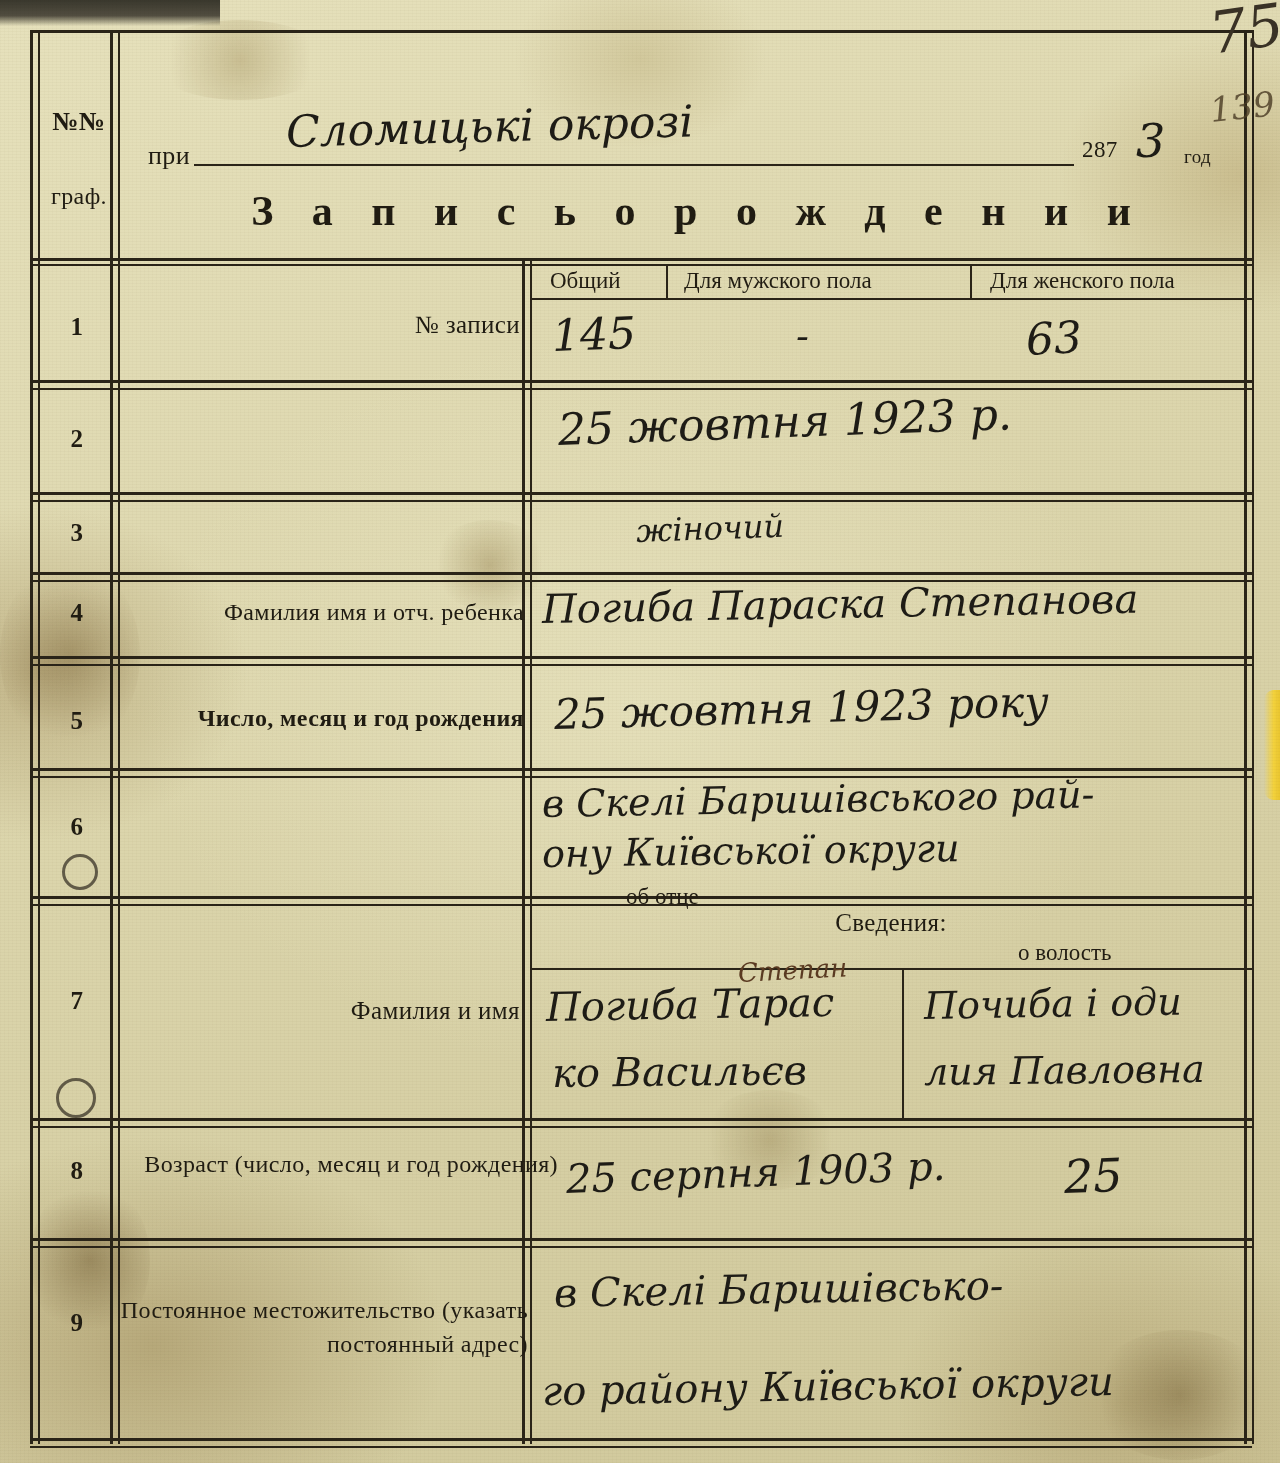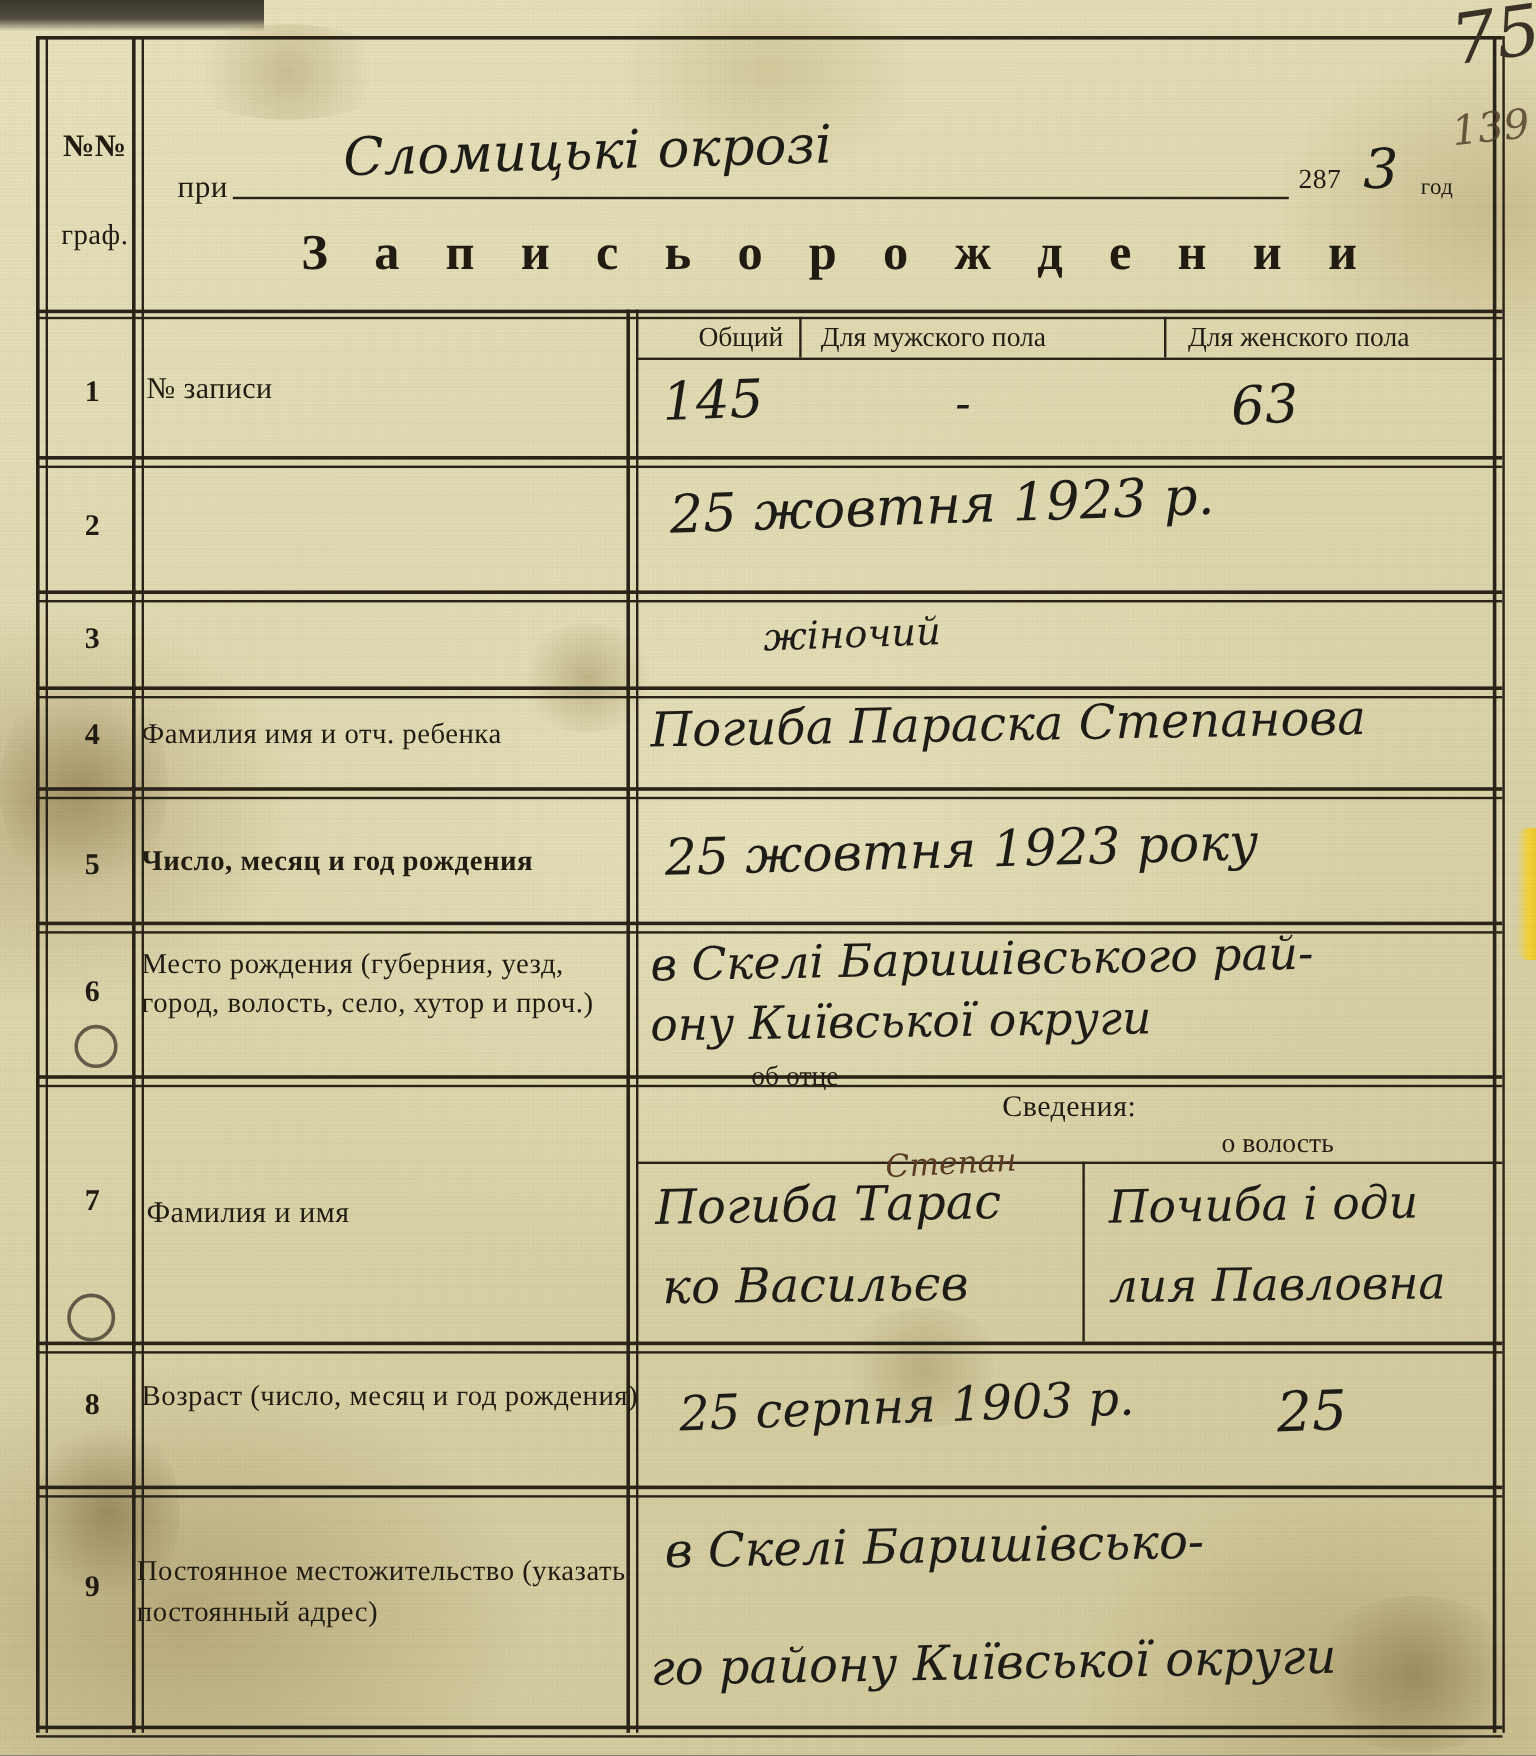--- a/index.html
+++ b/index.html
@@ -68,21 +68,21 @@
     letter-spacing: .4px;
     line-height: 1.2;
   }
   .num {
     font-size: 25px;
     font-weight: 700;
     text-align: center;
   }
   .rowlabel {
     font-size: 25px;
-    text-align: left;
+    text-align: right;
     font-weight: 400;
   }
 
   #title-main {
     left: 120px; top: 52px; width: 1110px;
     font-size: 31px;
     font-weight: 700;
     letter-spacing: .6px;
     text-align: left;
     white-space: nowrap;
@@ -236,21 +236,21 @@
 
     <div class="lbl" id="pri">при</div>
     <div class="lbl" id="year-pre">287</div>
     <div class="lbl" id="year-suf">год</div>
     <div class="lbl" id="title-birth">З а п и с ь   о   р о ж д е н и и</div>
 
     <div class="hand big ink" style="left:268px; top:100px; transform:rotate(-1.5deg); font-size:44px;">Сломицькі окрозі</div>
     <div class="underline-hand" style="left:176px; top:158px; width:880px;"></div>
     <div class="hand big ink" style="left:1118px; top:108px; font-size:46px;">3</div>
 
-    <div class="colhead" style="left:532px; top:262px;margin-left:32px;">Общий</div>
+    <div class="colhead" style="left:532px; top:262px;">Общий</div>
     <div class="colhead" style="left:666px; top:262px;">Для мужского пола</div>
     <div class="colhead" style="left:972px; top:262px;">Для женского пола</div>
 
     <div class="lbl num" style="left:22px; top:306px; width:74px;">1</div>
     <div class="lbl rowlabel" style="left:104px; top:304px; width:398px;">№ записи</div>
     <div class="hand big ink" style="left:534px; top:304px; transform:rotate(-2deg);">145</div>
     <div class="hand mid ink" style="left:778px; top:308px;">-</div>
     <div class="hand big ink" style="left:1008px; top:308px; transform:rotate(-3deg);">63</div>
 
     <div class="lbl num" style="left:22px; top:418px; width:74px;">2</div>
@@ -261,21 +261,20 @@
 
     <div class="lbl num" style="left:22px; top:592px; width:74px;">4</div>
     <div class="lbl rowlabel" style="left:100px; top:592px; width:406px; font-size:24px;">Фамилия имя и отч. ребенка</div>
     <div class="hand mid ink" style="left:524px; top:580px; font-size:40px; transform:rotate(-1deg);">Погиба Параска Степанова</div>
 
     <div class="lbl num" style="left:22px; top:700px; width:74px;">5</div>
     <div class="lbl rowlabel" style="left:100px; top:698px; width:406px; font-size:24px;font-weight:bold;">Число, месяц и год рождения</div>
     <div class="hand mid ink" style="left:536px; top:684px; font-size:42px; transform:rotate(-1.5deg);">25 жовтня 1923 року</div>
 
     <div class="lbl num" style="left:22px; top:806px; width:74px;">6</div>
-    <div class="lbl rowlabel" style="left:100px; top:782px; width:406px; font-size:24px; line-height:1.35;">Место рождения (губерния, уезд, город, волость, село, хутор и проч.)</div>
     <div class="hand mid ink" style="left:524px; top:776px; font-size:38px; transform:rotate(-1deg);">в Скелі Баришівського рай-</div>
     <div class="hand mid ink" style="left:524px; top:826px; font-size:38px; transform:rotate(-0.8deg);">ону Київської округи</div>
 
     <div class="lbl" style="left:512px; top:902px; width:722px; text-align:center; font-size:25px;">Сведения:</div>
     <div class="colhead" style="left:608px; top:878px;">об отце</div>
     <div class="colhead" style="left:1000px; top:934px;">о волость</div>
 
     <div class="lbl num" style="left:22px; top:980px; width:74px;">7</div>
     <div class="lbl rowlabel" style="left:104px; top:990px; width:398px;">Фамилия и имя</div>
 

